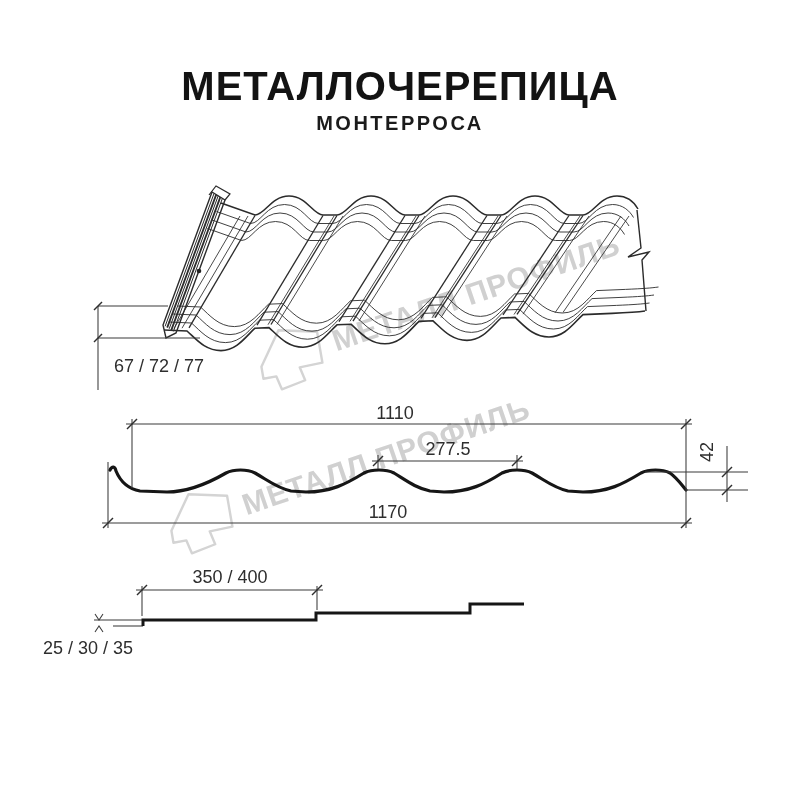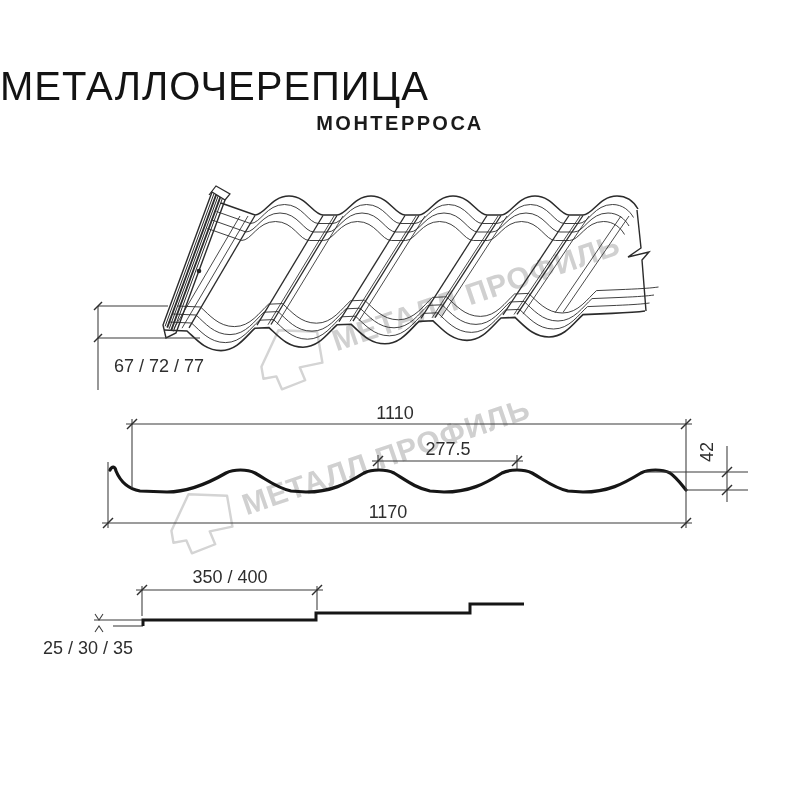--- a/index.html
+++ b/index.html
@@ -3,22 +3,22 @@
 <meta charset="utf-8">
 <style>
   html,body{margin:0;padding:0;}
   body{
     width:800px;height:800px;position:relative;overflow:hidden;
     background:#ffffff;
     font-family:"Liberation Sans", sans-serif;
   }
   .stage{position:absolute;left:0;top:0;width:800px;height:800px;}
   .title{
-    position:absolute;top:64px;left:0;right:0;
-    font-size:40px;font-weight:400;letter-spacing:1px;color:#131313;
+    position:absolute;top:64px;left:0;right:0;text-align:center;
+    font-size:40px;font-weight:700;letter-spacing:1px;color:#131313;
   }
   .subtitle{
     position:absolute;top:112px;left:0;right:0;text-align:center;
     font-size:20px;font-weight:600;letter-spacing:2.5px;color:#1b1b1b;
   }
   svg.diagram{position:absolute;left:0;top:0;}
   .dim-text{font-size:18px;fill:#2e2e2e;}
   .wm-text{font-size:30px;font-weight:bold;letter-spacing:1px;fill:#d0d0d0;}
   .wm-logo{fill:none;stroke:#d4d4d4;stroke-width:2.4;stroke-linejoin:round;}
   .thin{stroke:#3a3a3a;stroke-width:1.05;fill:none;}

